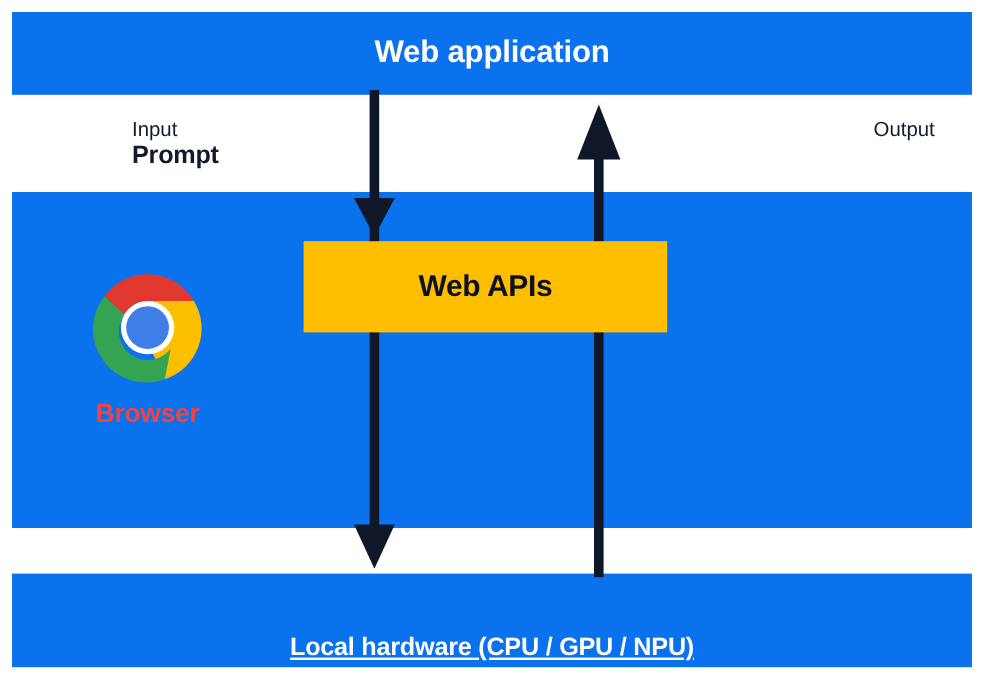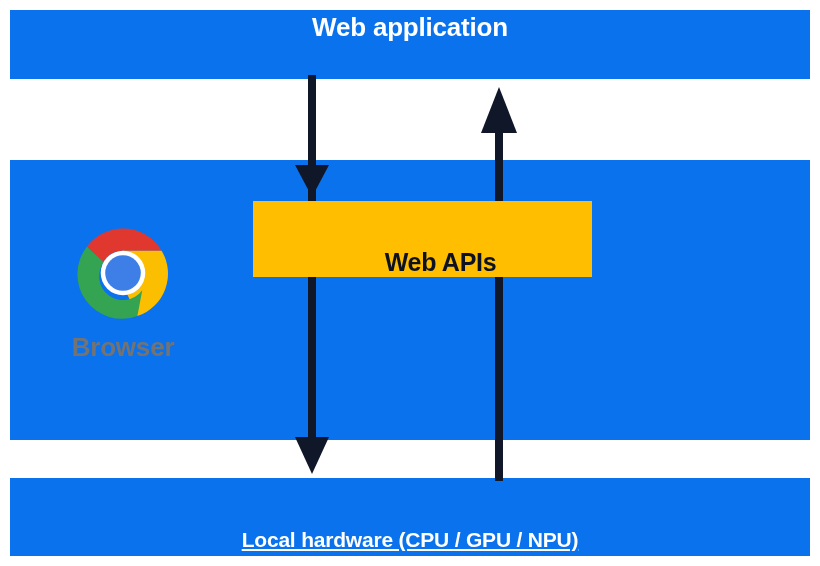--- a/index.html
+++ b/index.html
@@ -43,21 +43,21 @@
     position: absolute;
     left: 0;
     width: 100%;
     text-align: center;
     color: #ffffff;
     font-weight: bold;
     letter-spacing: -0.2px;
     white-space: nowrap;
   }
   #web-application-title {
-    top: 12px;
+    top: 28px;
     font-size: 26px;
   }
   #local-hardware-title {
     top: 528px;
     font-size: 21px;
     text-decoration: underline;
   }
 
   
   .flow-label {
@@ -104,28 +104,27 @@
     top: 85px;
     width: 52px;
     height: 396px;
   }
 
   
   .yellow-box {
     position: absolute;
     background: #ffbe00;
     display: flex;
-    align-items: flex-end;
+    align-items: center;
     justify-content: center;
     text-align: center;
     color: #0d1220;
     font-weight: bold;
     letter-spacing: -0.3px;
     line-height: 1.22;
-    padding-left: 36px;
   }
   #box-web-apis {
     left: 253px;
     top: 201px;
     width: 303px;
     height: 76px;
     font-size: 25px;
   }
   #box-builtin-models {
     left: 433px;
@@ -143,41 +142,46 @@
     width: 120px;
     text-align: center;
   }
   #chrome-logo {
     display: block;
     margin: 0 auto;
   }
   #browser-label {
     display: block;
     margin-top: 12px;
-    color: #737373;
-    font-size: 26px;
+    color: #ef4444;
+    font-size: 22px;
     font-weight: bold;
     letter-spacing: -0.2px;
   }
 </style>
 </head>
 <body>
 
 <div id="canvas">
 
   <div class="band" id="band-web-application"></div>
   <div class="band-title" id="web-application-title">Web application</div>
 
   <div class="band" id="band-browser"></div>
 
   <div class="band" id="band-local-hardware"></div>
   <div class="band-title" id="local-hardware-title">Local hardware (CPU / GPU / NPU)</div>
 
+  <div class="flow-label" id="flow-label-input">
+    <span class="kicker">Input</span>
+    <span class="value">Prompt</span>
+  </div>
 
   <div class="flow-label" id="flow-label-output">
+    <span class="kicker">Output</span>
   </div>
 
   <svg class="arrow-svg" id="arrow-down" viewBox="0 0 52 402">
     <rect x="22" y="0" width="8" height="366" fill="#101729"></rect>
     <polygon points="9,90 43,90 26,122" fill="#101729"></polygon>
     <polygon points="9,362 43,362 26,399" fill="#101729"></polygon>
   </svg>
 
   <svg class="arrow-svg" id="arrow-up" viewBox="0 0 52 396">
     <rect x="22" y="30" width="8" height="366" fill="#101729"></rect>

